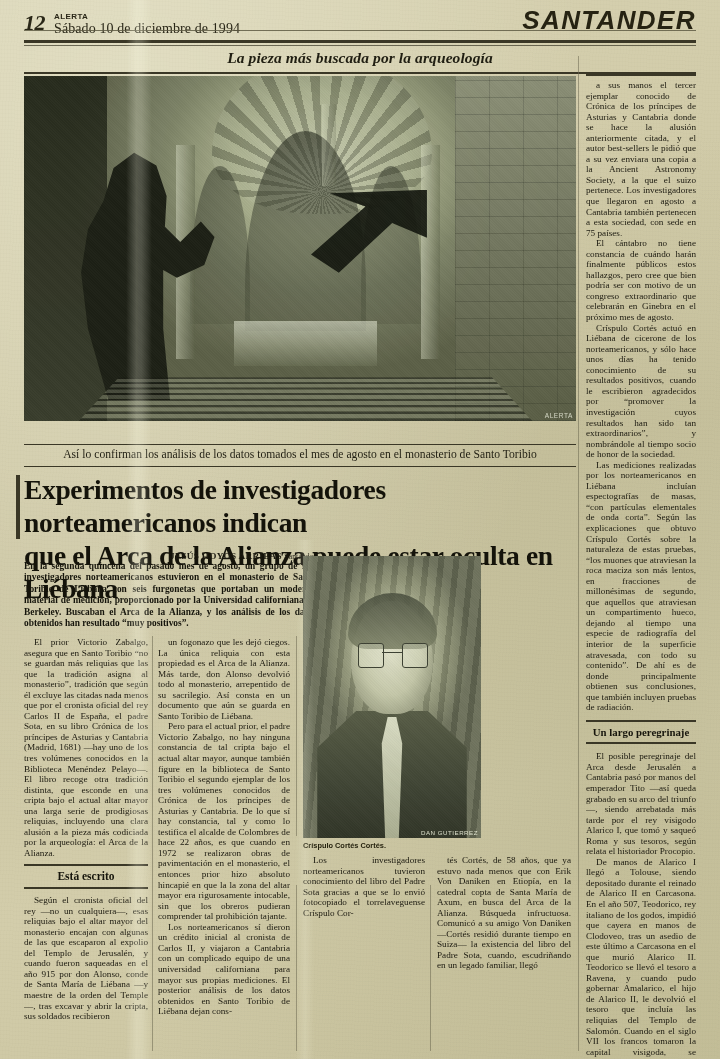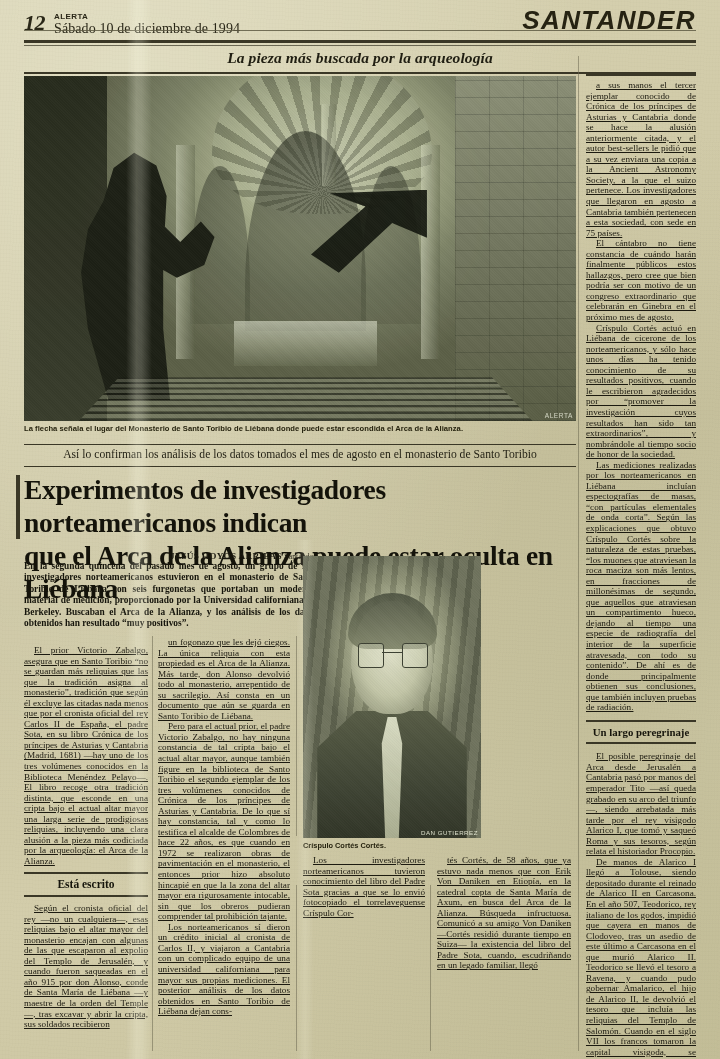--- a/index.html
+++ b/index.html
@@ -160,21 +160,21 @@
     font-family:"Liberation Serif",serif;font-weight:700;
     font-size:27.5px;line-height:33px;color:#14130a;
     letter-spacing:-.35px;
     transform:scaleX(1.0);
   }
   .headline .l2{display:block;}
   .hl-bar{position:absolute;left:16px;top:475px;width:4px;height:64px;background:#3a3726;}
 
   
   .col{position:absolute;font-family:"Liberation Serif",serif;font-size:9.2px;line-height:10.55px;text-align:justify;color:#1c1a10;}
-  .col p{margin:0 0 0 0;text-indent:10px;text-decoration:underline;}
+  .col p{margin:0 0 0 0;text-indent:10px;}
   .col p + p{margin-top:0;}
   .lead{
     position:absolute;left:24px;top:561px;width:292px;
     font-family:"Liberation Serif",serif;font-weight:700;
     font-size:9.4px;line-height:11.4px;text-align:justify;color:#16150c;
   }
   .byline{
     position:absolute;left:24px;top:551px;width:292px;text-align:right;
     font-family:"Liberation Serif",serif;font-size:8.6px;color:#1c1a10;
     letter-spacing:.15px;
@@ -277,21 +277,20 @@
     <div class="pillar p1"></div>
     <div class="pillar p2"></div>
     <div class="pillar p3"></div>
     <div class="altar"></div>
     <div class="arrow"></div>
     <div class="silhouette"></div>
     <div class="pews"></div>
     <div class="photo-grain"></div>
     <div class="photo-credit">ALERTA</div>
   </div>
-  <div class="caption-main">La flecha señala el lugar del Monasterio de Santo Toribio de Liébana donde puede estar escondida el Arca de la Alianza.</div>
 
   <div class="rule-hl-top"></div>
   <div class="subhead">Así lo confirman los análisis de los datos tomados el mes de agosto en el monasterio de Santo Toribio</div>
   <div class="rule-hl-mid"></div>
   <div class="hl-bar"></div>
   <div class="headline">
     <span class="l1">Experimentos de investigadores norteamericanos indican</span>
     <span class="l2">que el Arca de la Alianza puede estar oculta en Liébana</span>
   </div>
 
@@ -315,21 +314,21 @@
     <div class="portrait-credit">DAN GUTIERREZ</div>
   </div>
   <div class="caption-portrait">Críspulo Cortés Cortés.</div>
 
   <div class="colrule" style="left:152px;top:636px;height:415px;"></div>
   <div class="colrule" style="left:296px;top:636px;height:200px;"></div>
   <div class="colrule" style="left:296px;top:885px;height:166px;"></div>
   <div class="colrule" style="left:430px;top:885px;height:166px;"></div>
   <div class="colrule" style="left:578px;top:56px;height:995px;"></div>
 
-  <div class="col" style="left:24px;top:637px;width:124px;margin-top:8px;">
+  <div class="col" style="left:24px;top:637px;width:124px;">
     <p>El prior Victorio Zabalgo, asegura que en Santo Toribio “no se guardan más reliquias que las que la tradición asigna al monasterio”, tradición que según él excluye las citadas nada menos que por el cronista oficial del rey Carlos II de España, el padre Sota, en su libro Crónica de los príncipes de Asturias y Cantabria (Madrid, 1681) —hay uno de los tres volúmenes conocidos en la Biblioteca Menéndez Pelayo—. El libro recoge otra tradición distinta, que esconde en una cripta bajo el actual altar mayor una larga serie de prodigiosas reliquias, incluyendo una clara alusión a la pieza más codiciada por la arqueología: el Arca de la Alianza.</p>
     <div class="sect-rule" style="margin-top:6px;"></div>
     <div class="sect-head">Está escrito</div>
     <div class="sect-rule" style="margin-bottom:6px;"></div>
     <p>Según el cronista oficial del rey —no un cualquiera—, esas reliquias bajo el altar mayor del monasterio encajan con algunas de las que escaparon al expolio del Templo de Jerusalén, y cuando fueron saqueadas en el año 915 por don Alonso, conde de Santa María de Liébana —y maestre de la orden del Temple—, tras excavar y abrir la cripta, sus soldados recibieron</p>
   </div>
 
   <div class="col" style="left:158px;top:637px;width:132px;">
     <p>un fogonazo que les dejó ciegos. La única reliquia con esta propiedad es el Arca de la Alianza. Más tarde, don Alonso devolvió todo al monasterio, arrepentido de su sacrilegio. Así consta en un documento que aún se guarda en Santo Toribio de Liébana.</p>
     <p>Pero para el actual prior, el padre Victorio Zabalgo, no hay ninguna constancia de tal cripta bajo el actual altar mayor, aunque también figure en la biblioteca de Santo Toribio el segundo ejemplar de los tres volúmenes conocidos de Crónica de los príncipes de Asturias y Cantabria. De lo que sí hay constancia, tal y como lo testifica el alcalde de Colombres de hace 22 años, es que cuando en 1972 se realizaron obras de pavimentación en el monasterio, el entonces prior hizo absoluto hincapié en que la la zona del altar mayor era rigurosamente intocable, sin que los obreros pudieran comprender tal prohibición tajante.</p>

